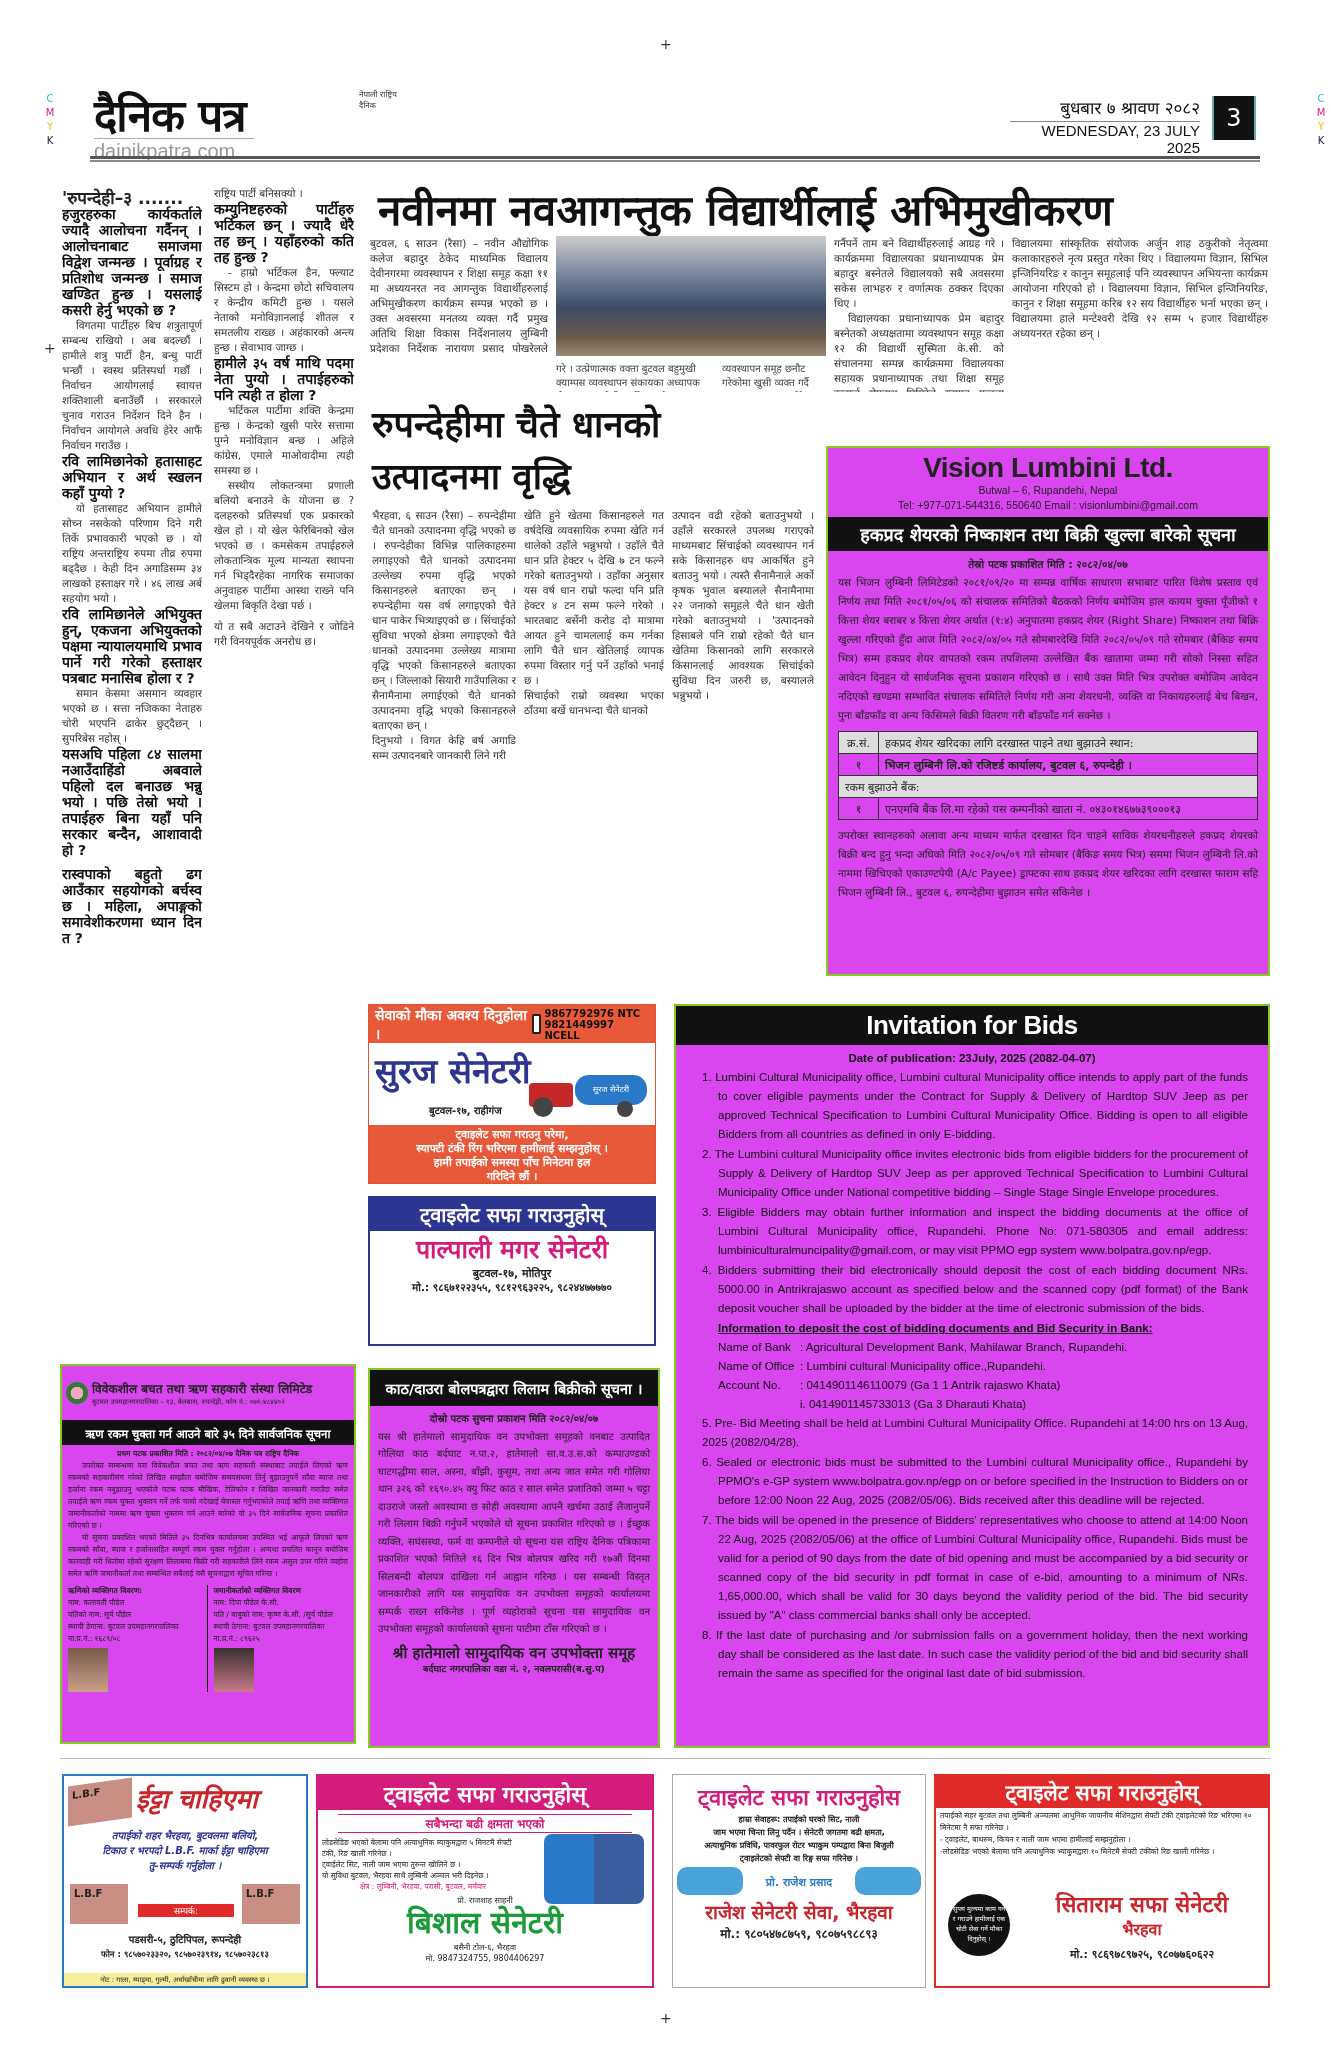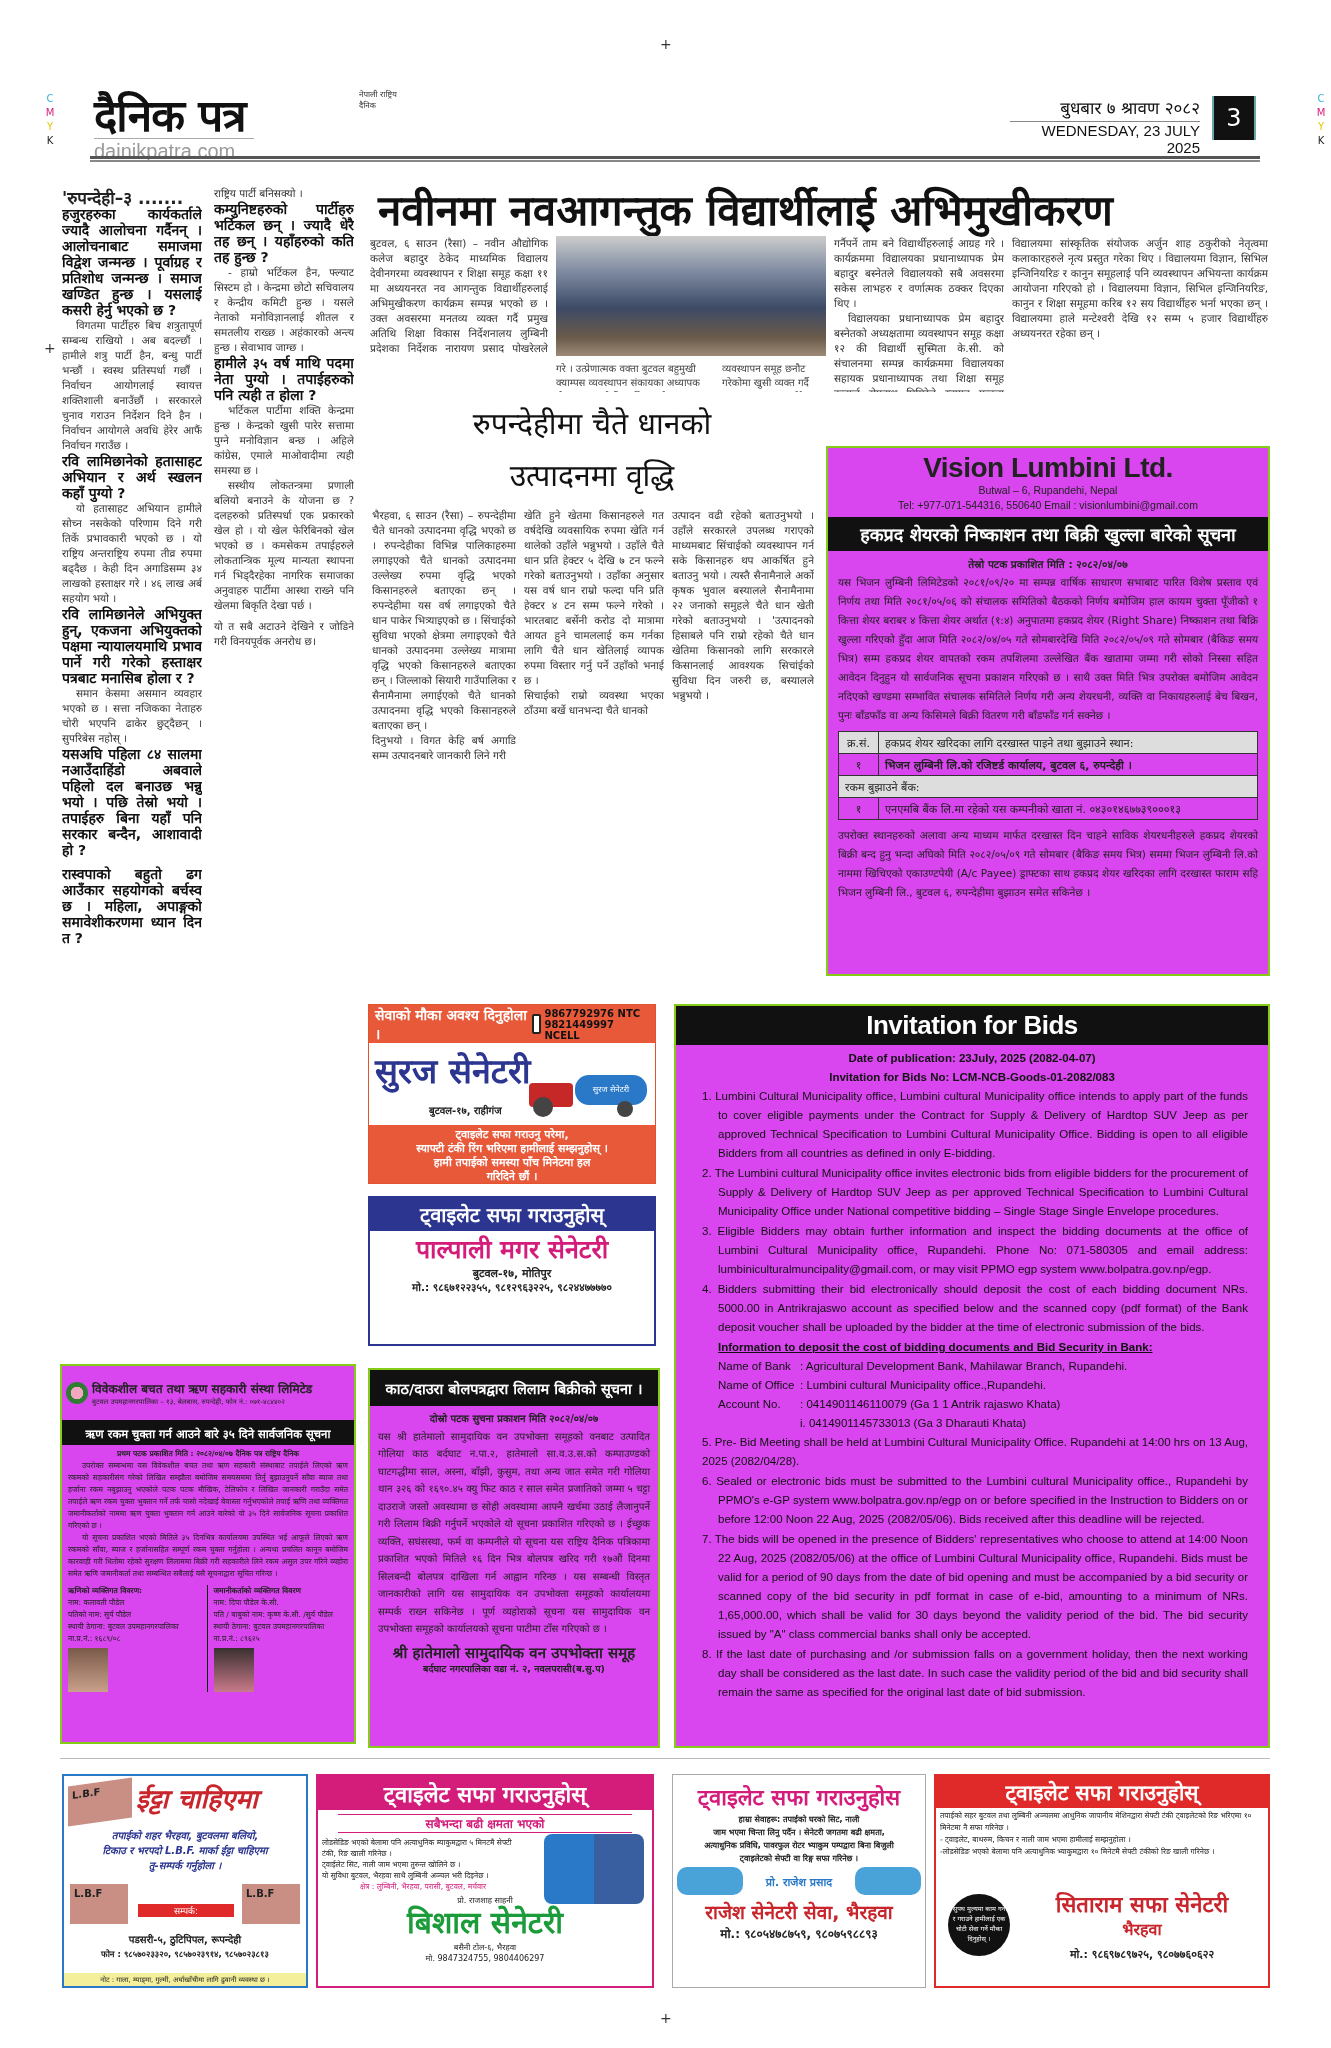--- a/index.html
+++ b/index.html
@@ -10,21 +10,21 @@
 .mast-hi{font-family:"DejaVu Serif",serif;font-weight:bold;font-size:44px;color:#111;letter-spacing:-1px}
 .mast-sub{font-size:8px;color:#333;position:absolute;left:265px;top:4px}
 .mast-url{font-size:20px;color:#999;font-family:"Liberation Sans",sans-serif}
 .rule{position:absolute;left:90px;width:1170px;height:6px;border-top:3px solid #555;border-bottom:2px solid #888}
 .date-np{font-size:17px;color:#111;text-align:right;border-bottom:1px solid #888;padding-bottom:2px}
 .date-en{font-size:15px;color:#111;text-align:right;font-family:"Liberation Sans",sans-serif}
 .pgnum{background:#111;color:#fff;width:44px;height:44px;font-size:24px;display:flex;align-items:center;justify-content:center;border-left:2px solid #6aa;border-right:2px solid #6aa}
 .col{font-size:10.5px;line-height:15px;color:#333;text-align:justify;overflow:hidden}
 .q{font-weight:bold;font-size:14px;line-height:16px;color:#111}
 .h1{font-family:"DejaVu Serif",serif;font-weight:bold;font-size:42px;color:#111;white-space:nowrap}
-.h2{font-family:"DejaVu Serif",serif;font-weight:normal;font-size:30px;color:#111;text-align:center;line-height:52px}
+.h2{font-family:"DejaVu Serif",serif;font-weight:bold;font-size:36px;color:#111;text-align:left;line-height:52px}
 .photo{background:linear-gradient(180deg,#ccc 0%,#7d8aa0 30%,#3d4a66 60%,#6b5b4a 85%,#9c8b78 100%)}
 .cap{font-size:10px;line-height:14px;color:#444}
 .box{border:2px solid #84cc16;background:#d946ef}
 .blackbar{background:#111;color:#fff;text-align:center;font-weight:bold}
 .tbl{border-collapse:collapse;width:100%;font-size:11px}
 .tbl td{border:1px solid #333;padding:3px 6px}
 .tbl .gray{background:#ddd}
 .ifb{font-family:"Liberation Sans",sans-serif;font-size:11.5px;line-height:19px;color:#111}
 .ifb ol{padding-left:0;list-style:none}
 .ifb li{margin-bottom:1px;padding-left:22px;text-indent:-16px}
@@ -183,21 +183,20 @@
   <div style="background:#2c3590;color:#fff;text-align:center;font-weight:bold;font-size:20px;padding:3px 0">ट्वाइलेट सफा गराउनुहोस्</div>
   <div class="pink" style="text-align:center;font-weight:bold;font-size:25px">पाल्पाली मगर सेनेटरी</div>
   <div style="text-align:center;font-weight:bold;font-size:11px">बुटवल-१७, मोतिपुर</div>
   <div style="text-align:center;font-weight:bold;font-size:10.5px">मो.: ९८६७१२२३५५, ९८१२९६३२२५, ९८२४४७७७७०</div>
 </section>
 
 <section class="abs box" style="left:674px;top:1004px;width:596px;height:744px">
   <div class="blackbar" style="font-size:26px;font-family:'Liberation Sans',sans-serif;padding:4px 0;letter-spacing:-0.5px">Invitation for Bids</div>
   <div class="ifb" style="padding:4px 20px">
     <div style="text-align:center;font-weight:bold">Date of publication:  23July, 2025 (2082-04-07)</div>
-    <div style="text-align:center;font-weight:bold">Invitation for Bids No: LCM-NCB-Goods-01-2082/083</div>
     <ol style="text-align:justify">
       <li>1.  Lumbini Cultural Municipality office, Lumbini cultural Municipality office intends to apply part of the funds to cover eligible payments under the Contract for Supply &amp; Delivery of Hardtop SUV Jeep  as per approved Technical Specification to Lumbini Cultural Municipality Office. Bidding is open to all eligible Bidders from all countries as defined in only E-bidding.</li>
       <li>2.  The Lumbini cultural Municipality office invites electronic bids from eligible bidders for the procurement of Supply &amp; Delivery of Hardtop SUV Jeep  as per approved Technical Specification to Lumbini Cultural Municipality Office under National competitive bidding – Single Stage Single Envelope procedures.</li>
       <li>3.  Eligible Bidders may obtain further information and inspect the bidding documents at the office of Lumbini Cultural Municipality office, Rupandehi. Phone No: 071-580305 and email address: lumbiniculturalmuncipality@gmail.com, or may visit PPMO egp system www.bolpatra.gov.np/egp.</li>
       <li>4.  Bidders submitting their bid electronically should deposit the cost of each bidding document NRs. 5000.00 in Antrikrajaswo account as specified below and the scanned copy (pdf format) of the Bank deposit voucher shall be uploaded by the bidder at the time of electronic submission of the bids.</li>
     </ol>
     <div style="padding-left:22px">
       <div style="font-weight:bold;text-decoration:underline">Information to deposit the cost of bidding documents and Bid Security in Bank:</div>
       <div style="display:flex">
           <span style="width:82px">Name of Bank</span>

